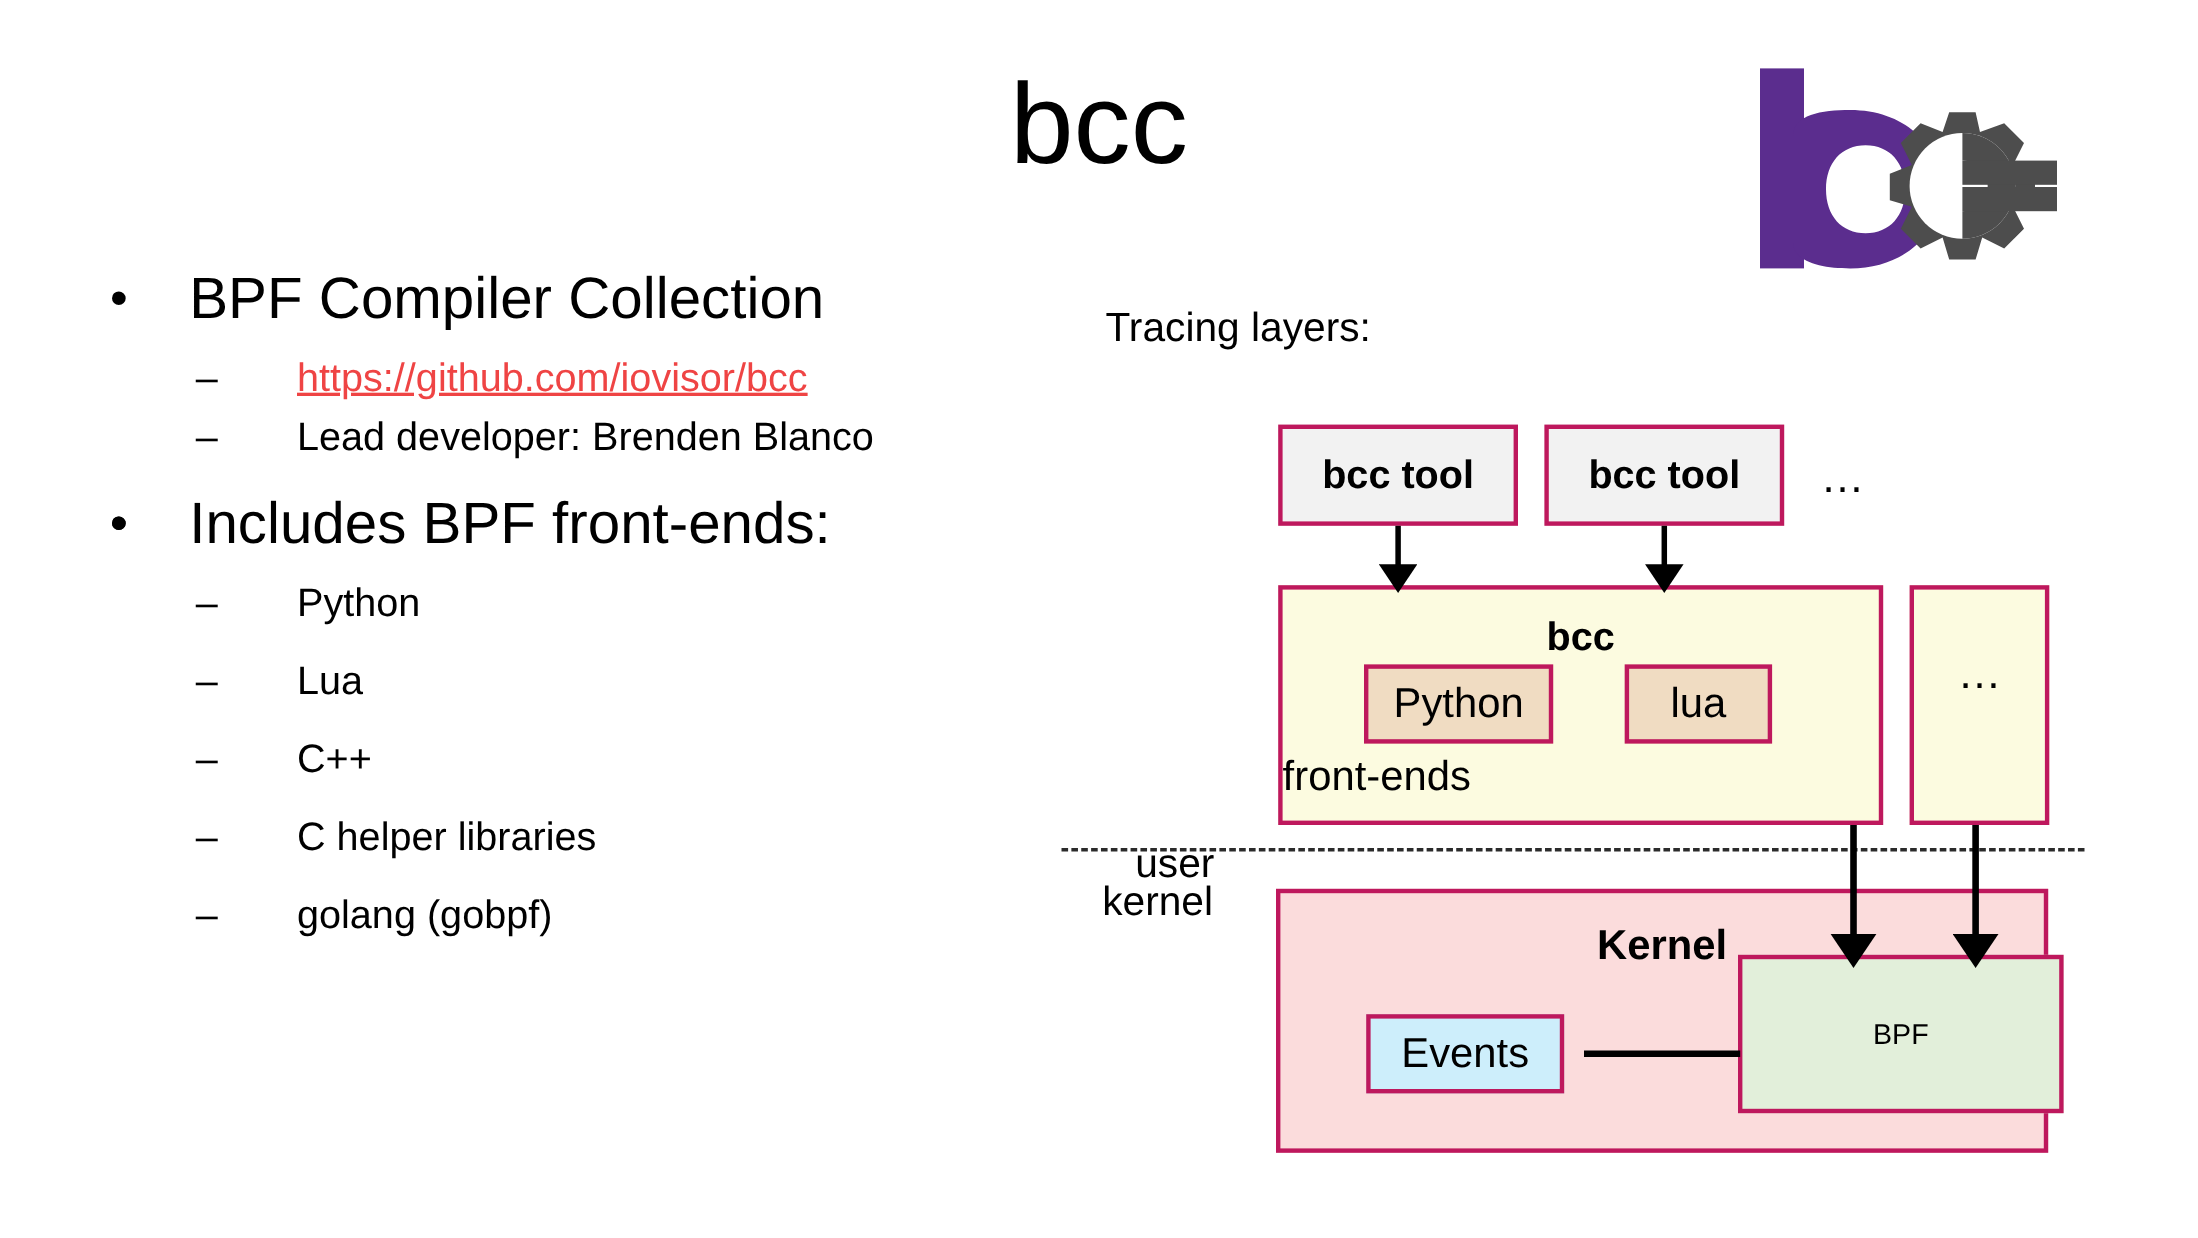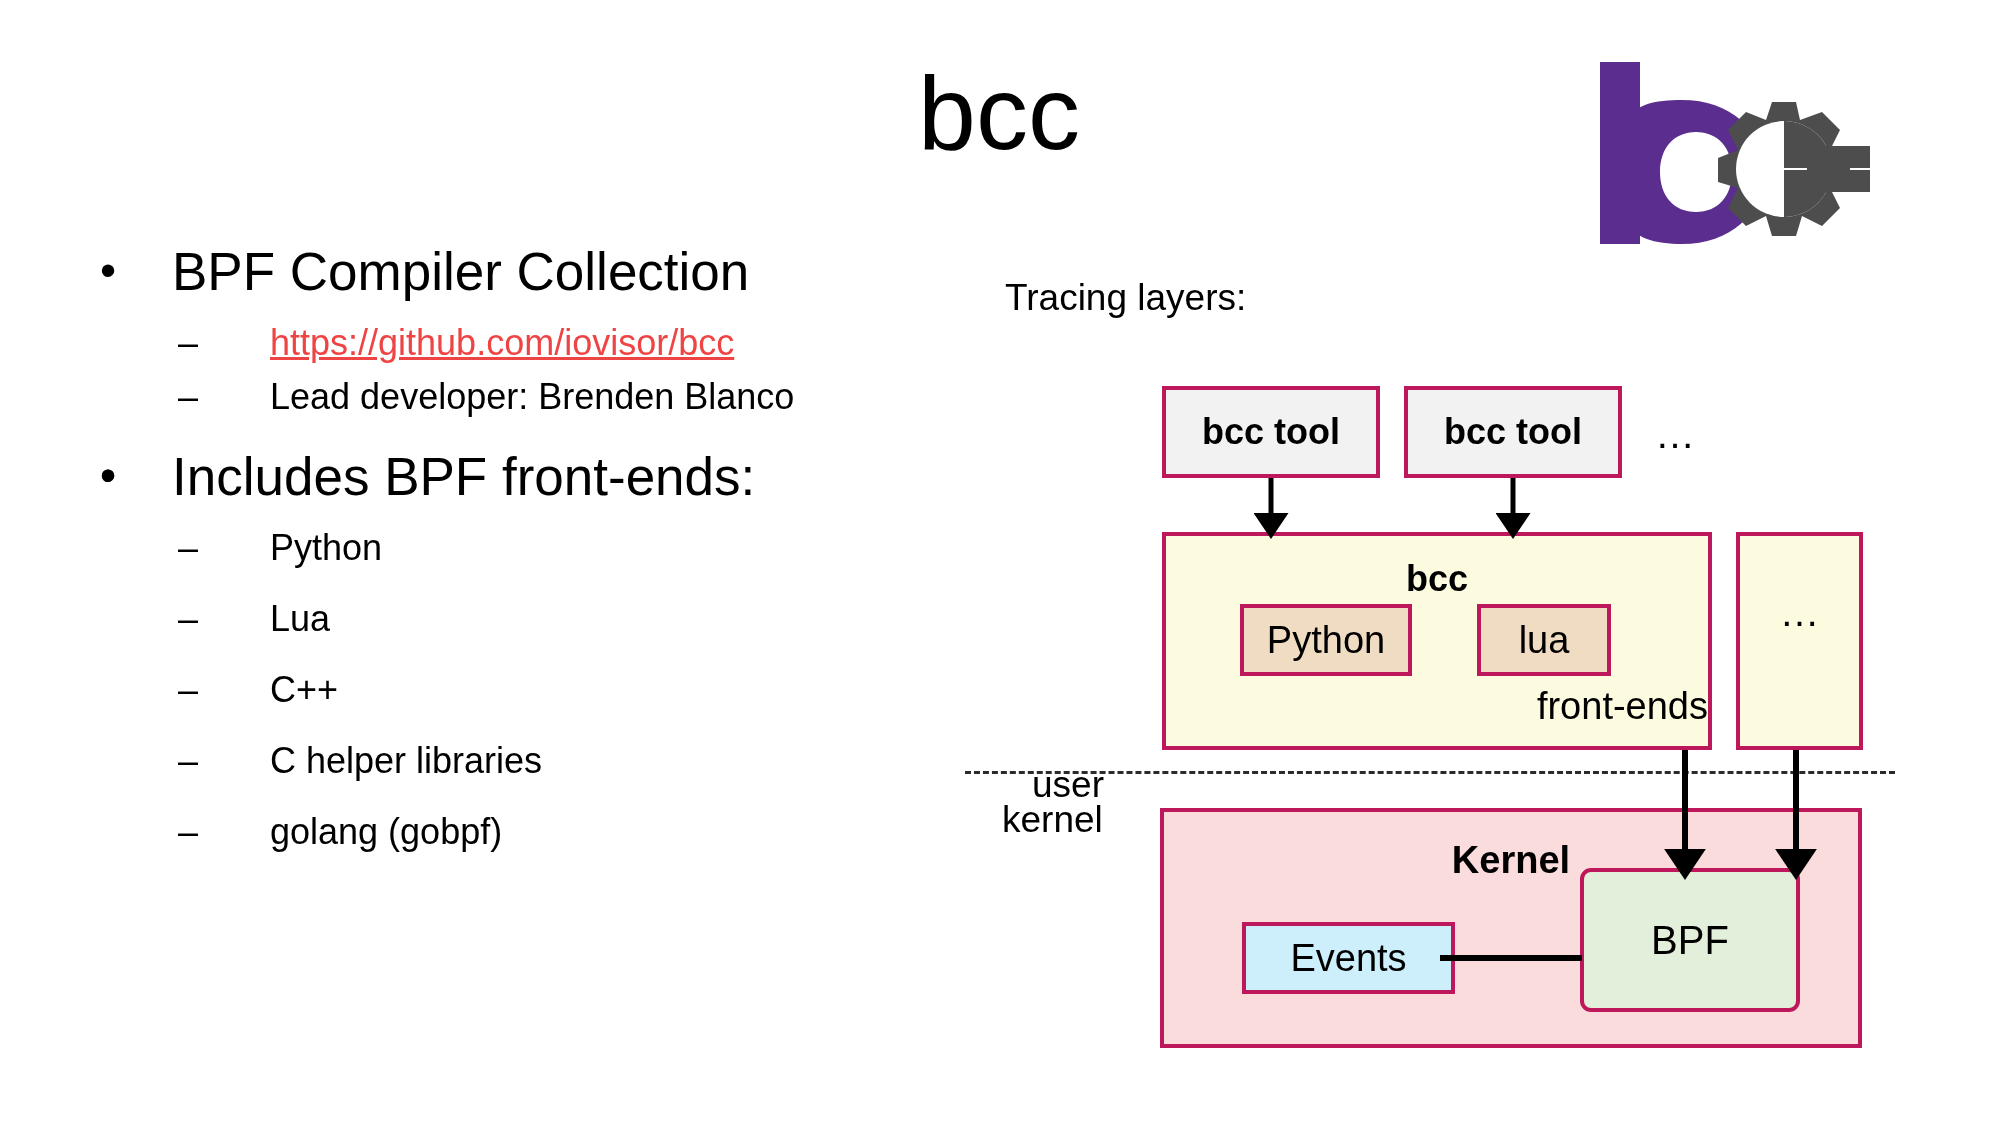--- a/index.html
+++ b/index.html
@@ -128,21 +128,21 @@
     position: absolute;
     left: 0; right: 0; top: 22px;
     text-align: center;
     font-size: 36px;
     font-weight: bold;
     line-height: 42px;
   }
   #bcc-box-caption {
     position: absolute;
     left: 0; right: 0; bottom: 18px;
-    text-align: right;
+    text-align: left;
     font-size: 38px;
     line-height: 44px;
     margin-top: 20px;
   }
   .fe-box {
     background: #f0dcc2;
     font-size: 38px;
   }
   #fe-python { left: 1240px; top: 604px; width: 172px; height: 72px; }
   #fe-lua    { left: 1477px; top: 604px; width: 134px; height: 72px; }
@@ -185,29 +185,28 @@
   }
   #kernel-box-title {
     position: absolute;
     left: 0; right: 0; top: 26px;
     text-align: center;
     font-size: 38px;
     font-weight: bold;
     line-height: 44px;
   }
   #events-box {
-    left: 1242px; top: 922px; width: 213px; height: 72px;
+    left: 1242px; top: 922px; width: 180px; height: 72px;
     background: #cdeefb;
     font-size: 38px;
   }
   #bpf-box {
-    left: 1580px; top: 868px; width: 220px; height: 144px;
+    left: 1580px; top: 868px; width: 296px; height: 144px;
     background: #e2efda;
-    font-size: 40px;
-    border-radius: 11px;
+    font-size: 26px;
   }
 
   
   #connectors {
     position: absolute;
     left: 0; top: 0;
     width: 1998px; height: 1125px;
     pointer-events: none;
   }
 </style>

